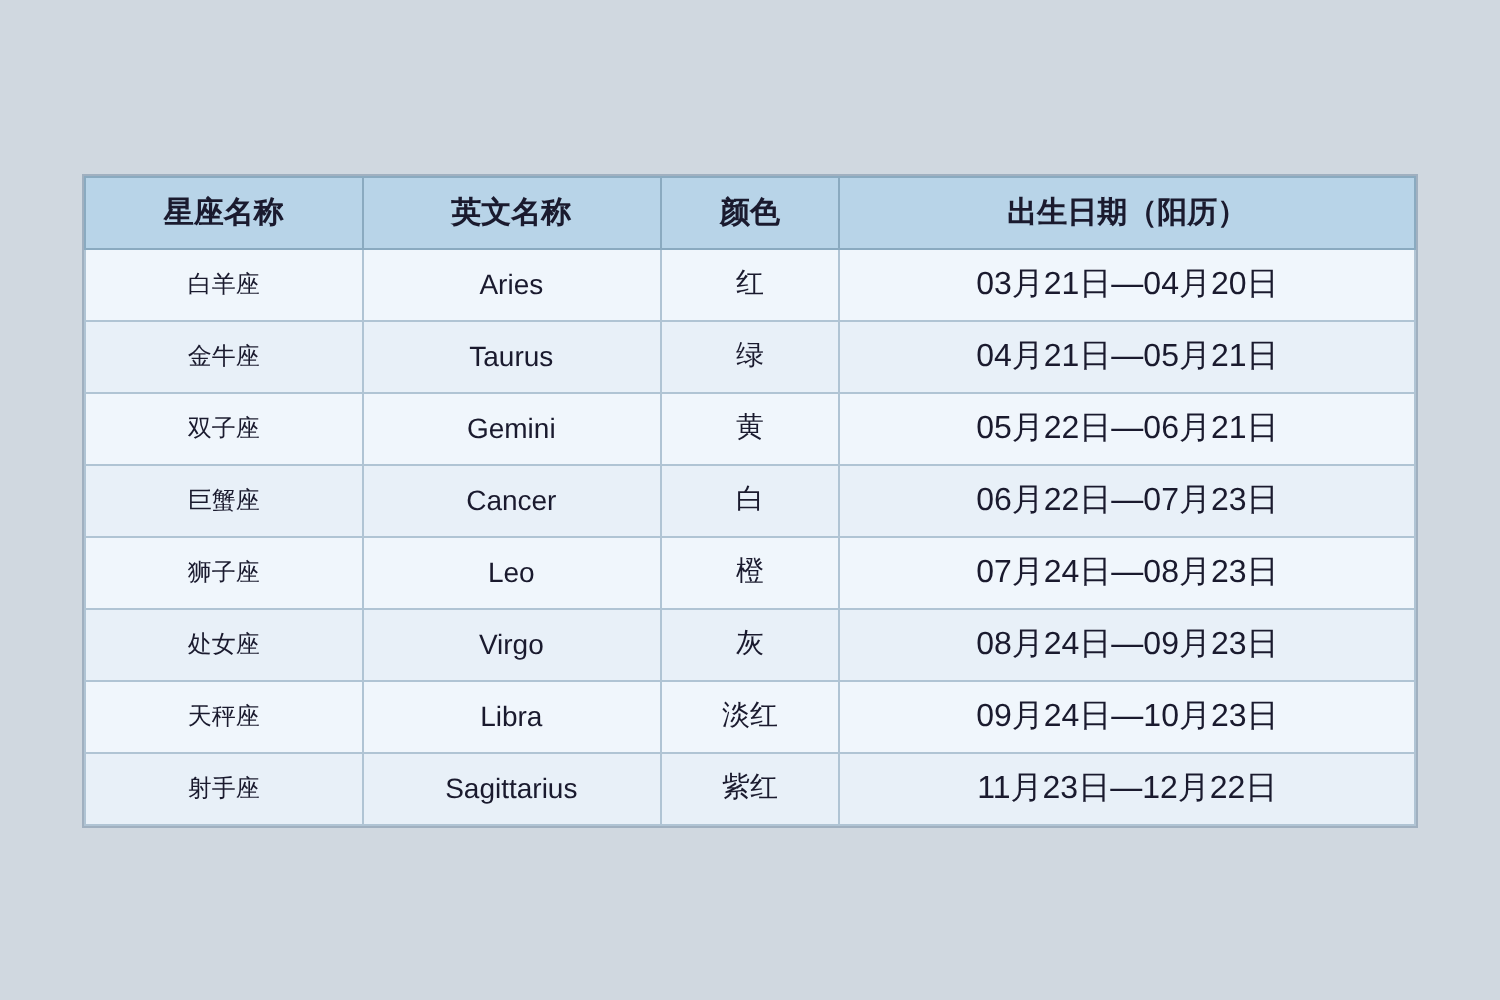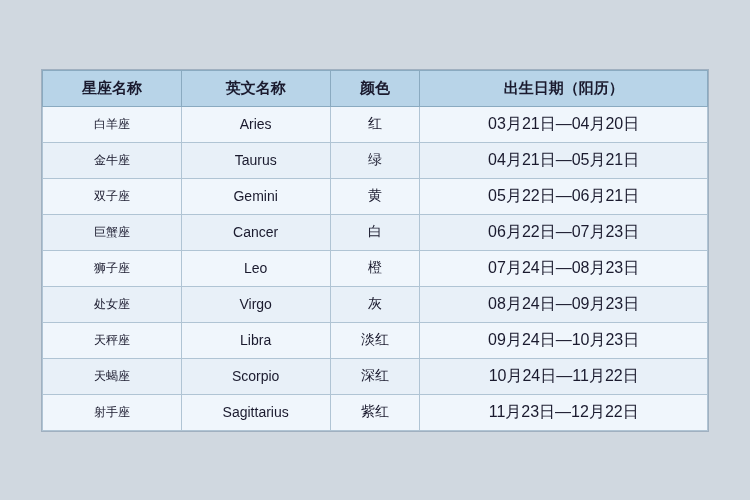--- a/index.html
+++ b/index.html
@@ -126,26 +126,20 @@
           <td class="color-col">灰</td>
           <td class="date-col">08月24日—09月23日</td>
         </tr>
         <tr>
           <td class="chinese-name">天秤座</td>
           <td class="english-name">Libra</td>
           <td class="color-col">淡红</td>
           <td class="date-col">09月24日—10月23日</td>
         </tr>
         <tr>
-          <td class="chinese-name">天蝎座</td>
-          <td class="english-name">Scorpio</td>
-          <td class="color-col">深红</td>
-          <td class="date-col">10月24日—11月22日</td>
-        </tr>
-        <tr>
           <td class="chinese-name">射手座</td>
           <td class="english-name">Sagittarius</td>
           <td class="color-col">紫红</td>
           <td class="date-col">11月23日—12月22日</td>
         </tr>
       </tbody>
   </table>
 </div>
 
 </body></html>

